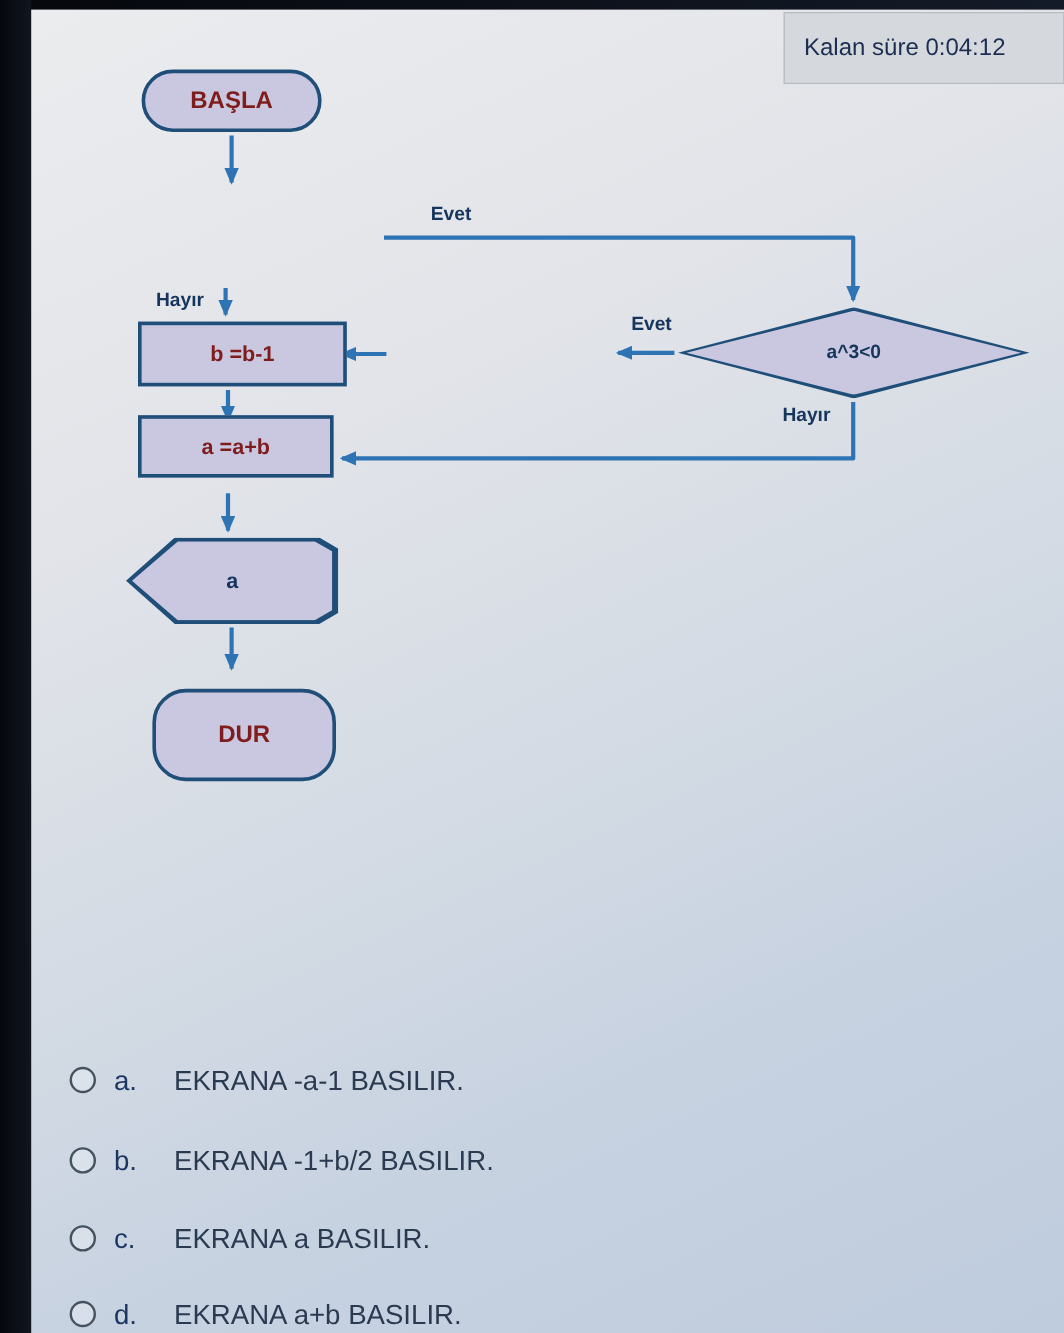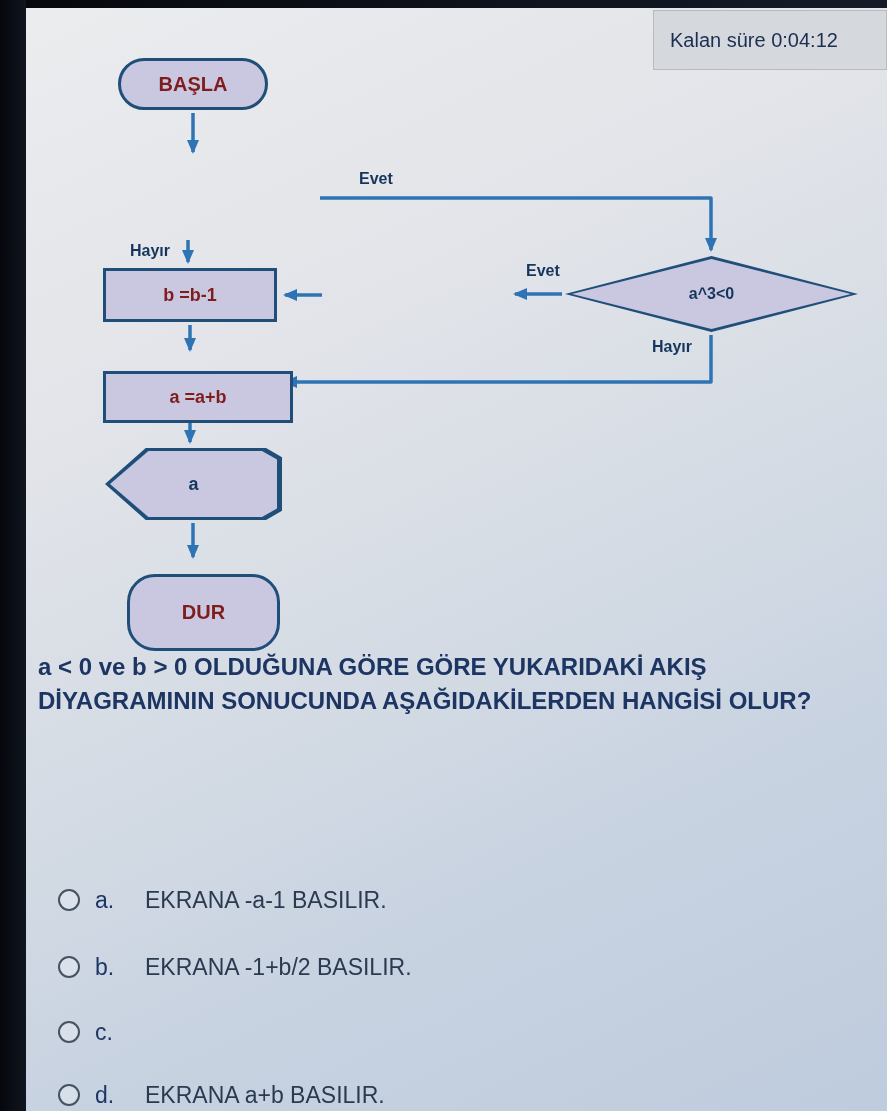--- a/index.html
+++ b/index.html
@@ -26,38 +26,38 @@
   }
   
   .flow { position:absolute; left:0; top:0; width:861px; height:640px; }
   .flow-lines { position:absolute; left:0; top:0; pointer-events:none; }
   .flow-lines polyline { fill:none; stroke:#2e74b5; stroke-width:3.5; stroke-linejoin:round; }
   .node {
     position:absolute; display:flex; align-items:center; justify-content:center;
     font-weight:bold; color:#7f1d1d; text-align:center;
   }
   .terminal { background:#cac8e1; border:3px solid #1f4e79; border-radius:28px; font-size:20px; }
-  .process  { background:#cac8e1; border:3px solid #1f4e79; font-size:18px; }
+  .process  { background:#cac8e1; border:3px solid #1f4e79; font-size:18px;margin-left:12px; }
   .shape-outer { position:absolute; background:#1f4e79; }
   .shape-inner {
     position:absolute; background:#cac8e1;
     display:flex; align-items:center; justify-content:center;
     font-weight:bold; color:#16355c;
   }
   .diamond, .diamond > .shape-inner { clip-path:polygon(50% 0, 100% 50%, 50% 100%, 0 50%); }
   .diamond > .shape-inner { inset:3px 7px; font-size:17px; }
   .flag, .flag > .shape-inner { clip-path:polygon(0 50%, 23% 0, 91% 0, 100% 13%, 100% 87%, 91% 100%, 23% 100%); }
   .flag > .shape-inner { inset:3px 5px; font-size:18px; }
   .n-start    { left:92px;  top:50px;  width:150px; height:52px; }
   .n-dec1     { left:29px;  top:150px; width:265px; height:80px; }
   .n-proc1    { left:77px;  top:260px; width:174px; height:54px; }
   .n-proc2    { left:299px; top:264px; width:182px; height:46px; font-size:17px; }
   .n-dec2     { left:539px; top:248px; width:293px; height:76px; }
   .n-dec2 > .shape-inner { font-size:16px; }
-  .n-proc3    { left:77px;  top:363px; width:190px; height:52px; }
+  .n-proc3    { left:77px;  top:338px; width:163px; height:52px; }
   .n-flag     { left:79px;  top:440px; width:177px; height:72px; }
   .n-end      { left:101px; top:566px; width:153px; height:77px; }
   .flow-label { position:absolute; font-size:16px; font-weight:bold; color:#16355c; }
   .lbl-evet1  { left:333px; top:162px; }
   .lbl-hayir1 { left:104px; top:234px; }
   .lbl-evet2  { left:500px; top:254px; }
   .lbl-hayir2 { left:626px; top:330px; }
   
   .question {
     position:absolute; left:12px; top:642px; width:800px;
@@ -123,37 +123,37 @@
 
     <div class="node terminal n-end">DUR</div>
 
     <div class="flow-label lbl-evet1">Evet</div>
     <div class="flow-label lbl-hayir1">Hayır</div>
     <div class="flow-label lbl-evet2">Evet</div>
     <div class="flow-label lbl-hayir2">Hayır</div>
 
   </div>
 
-  <div class="question">a &lt; 0 ve b &gt; 0 OLDUĞUNA GÖRE GÖRE YUKARIDAKİ AKIŞ DİYAGRAMININ SONUCUNDA AŞAĞIDAKİLERDEN HANGİSİ OLUR?</div>
 
   <div class="option option-a">
     <span class="radio"></span>
     <span class="opt-letter">a.</span>
     <span class="opt-text">EKRANA -a-1 BASILIR.</span>
   </div>
 
   <div class="option option-b">
     <span class="radio"></span>
     <span class="opt-letter">b.</span>
     <span class="opt-text">EKRANA -1+b/2 BASILIR.</span>
   </div>
 
   <div class="option option-c">
     <span class="radio"></span>
     <span class="opt-letter">c.</span>
+    <span class="opt-text">EKRANA a BASILIR.</span>
   </div>
 
   <div class="option option-d">
     <span class="radio"></span>
     <span class="opt-letter">d.</span>
     <span class="opt-text">EKRANA a+b BASILIR.</span>
   </div>
 
 </div>
 

